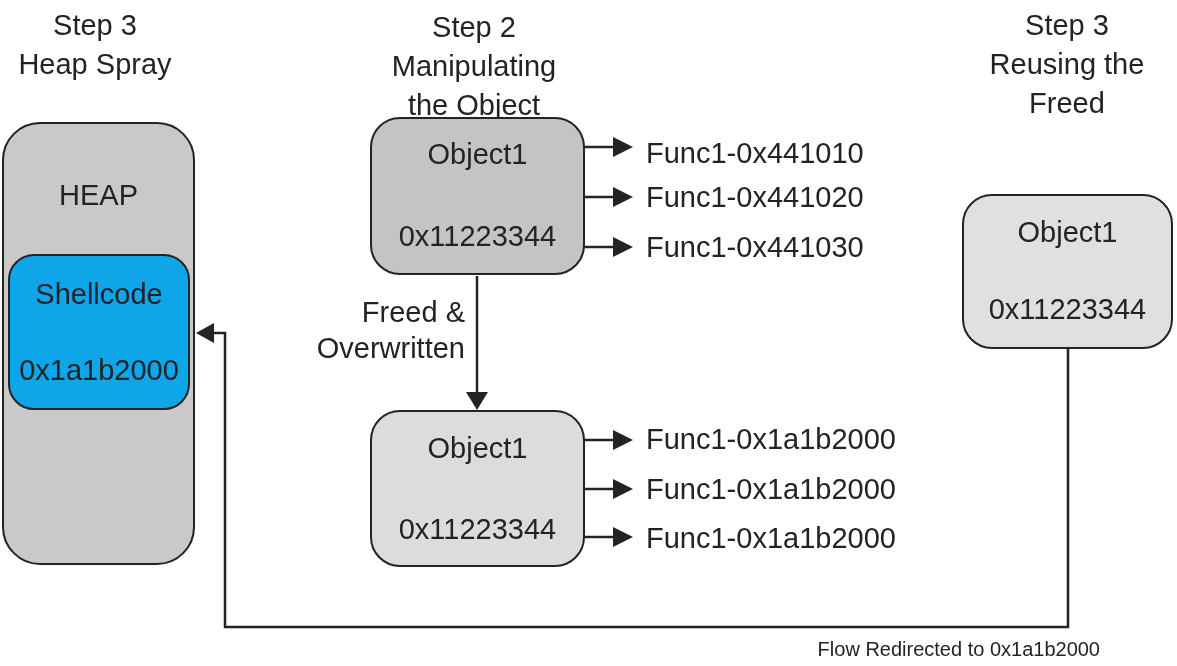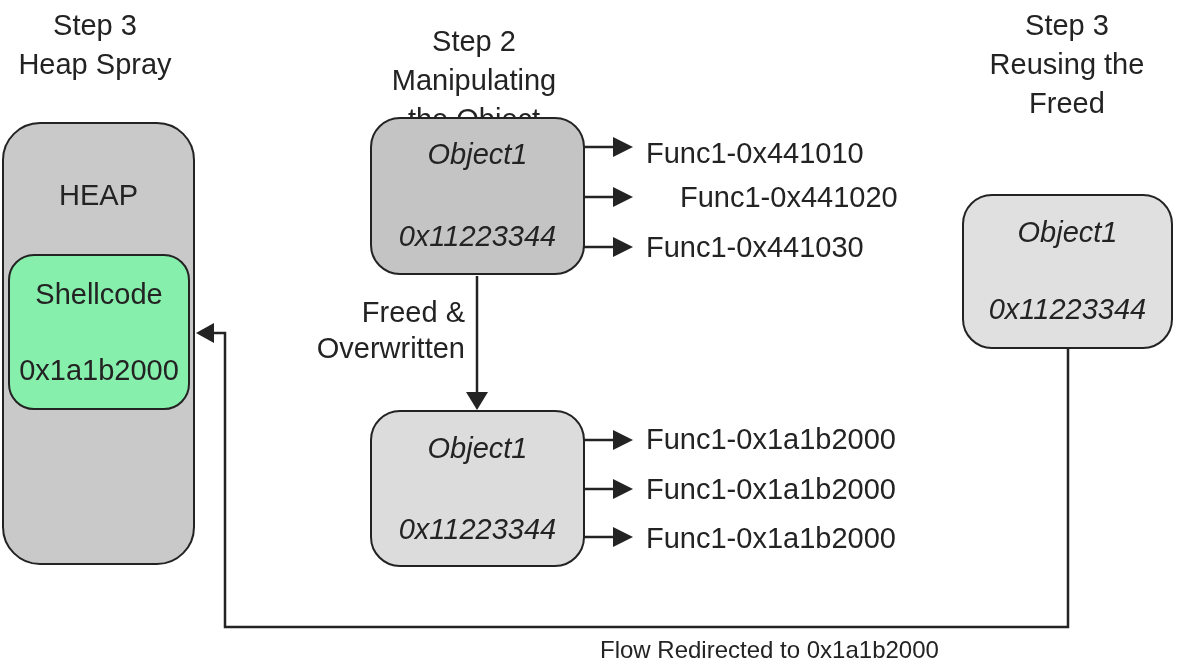--- a/index.html
+++ b/index.html
@@ -12,41 +12,41 @@
   .connectors { position:absolute; left:0; top:0; width:1177px; height:666px; }
   .title {
     position:absolute; text-align:center;
     font-size:29px; line-height:39px; white-space:nowrap;
   }
   .title > div { white-space:nowrap; }
   .box {
     position:absolute; box-sizing:border-box;
     border:2.5px solid #232323;
   }
-  .r30 { border-radius:30px;font-style:italic; }
+  .r30 { border-radius:30px; }
   .heap-box   { left:2px;   top:122px; width:193px; height:443px; border-radius:38px; background:#c9c9c9;padding-left:8px; }
-  .shell-box  { left:4px;   top:130px; width:182px; height:156px; border-radius:26px; background:#86efac; }
+  .shell-box  { left:4px;   top:130px; width:182px; height:156px; border-radius:26px; background:#0ea5e9; }
   .obj-top    { left:370px; top:117px; width:215px; height:158px; background:#c4c4c4; }
   .obj-bottom { left:370px; top:410px; width:215px; height:157px; background:#dcdcdc; }
   .obj-step3  { left:962px; top:194px; width:211px; height:155px; background:#e0e0e0; }
   .boxlabel {
     position:absolute; left:0; width:100%; text-align:center;
     font-size:29px; line-height:34px; white-space:nowrap;
   }
   .func {
     position:absolute; left:646px;
     font-size:29px; line-height:34px; white-space:nowrap;
   }
   .freed-label {
     position:absolute; left:265px; top:294px; width:200px;
     text-align:right; font-size:29px; line-height:36px;
   }
   .flow-label {
     position:absolute; left:600px; top:633px; width:500px;
-    text-align:left; font-size:24px; line-height:33px; white-space:nowrap;
+    text-align:right; font-size:20px; line-height:33px; white-space:nowrap;
   }
 </style>
 </head>
 <body>
 
 <div class="canvas">
 
   <svg class="connectors" viewBox="0 0 1177 666" xmlns="http://www.w3.org/2000/svg">
     <g stroke="#232323" stroke-width="2.5" fill="none">
 
@@ -72,21 +72,21 @@
       <polygon points="466,392 488,392 477,410"></polygon>
       <polygon points="214,323 214,343 196,333"></polygon>
     </g>
   </svg>
 
   <div class="title" style="left:0px; top:6px; width:190px;">
     <div>Step 3</div>
     <div>Heap Spray</div>
   </div>
 
-  <div class="title" style="left:349px; top:22px; width:250px;">
+  <div class="title" style="left:349px; top:8px; width:250px;">
     <div>Step 2</div>
     <div>Manipulating</div>
     <div>the Object</div>
   </div>
 
   <div class="title" style="left:957px; top:6px; width:220px;">
     <div>Step 3</div>
     <div>Reusing the</div>
     <div>Freed</div>
   </div>
@@ -98,21 +98,21 @@
       <div class="boxlabel" style="top:97px;">0x1a1b2000</div>
     </div>
   </div>
 
   <div class="box r30 obj-top">
     <div class="boxlabel" style="top:18px;">Object1</div>
     <div class="boxlabel" style="top:100px;">0x11223344</div>
   </div>
 
   <div class="func" style="top:136px;">Func1-0x441010</div>
-  <div class="func" style="top:180px;margin-left:34px;">Func1-0x441020</div>
+  <div class="func" style="top:180px;">Func1-0x441020</div>
   <div class="func" style="top:230px;">Func1-0x441030</div>
 
   <div class="freed-label">
     <div>Freed &amp;</div>
     <div>Overwritten</div>
   </div>
 
   <div class="box r30 obj-bottom">
     <div class="boxlabel" style="top:19px;">Object1</div>
     <div class="boxlabel" style="top:100px;">0x11223344</div>

